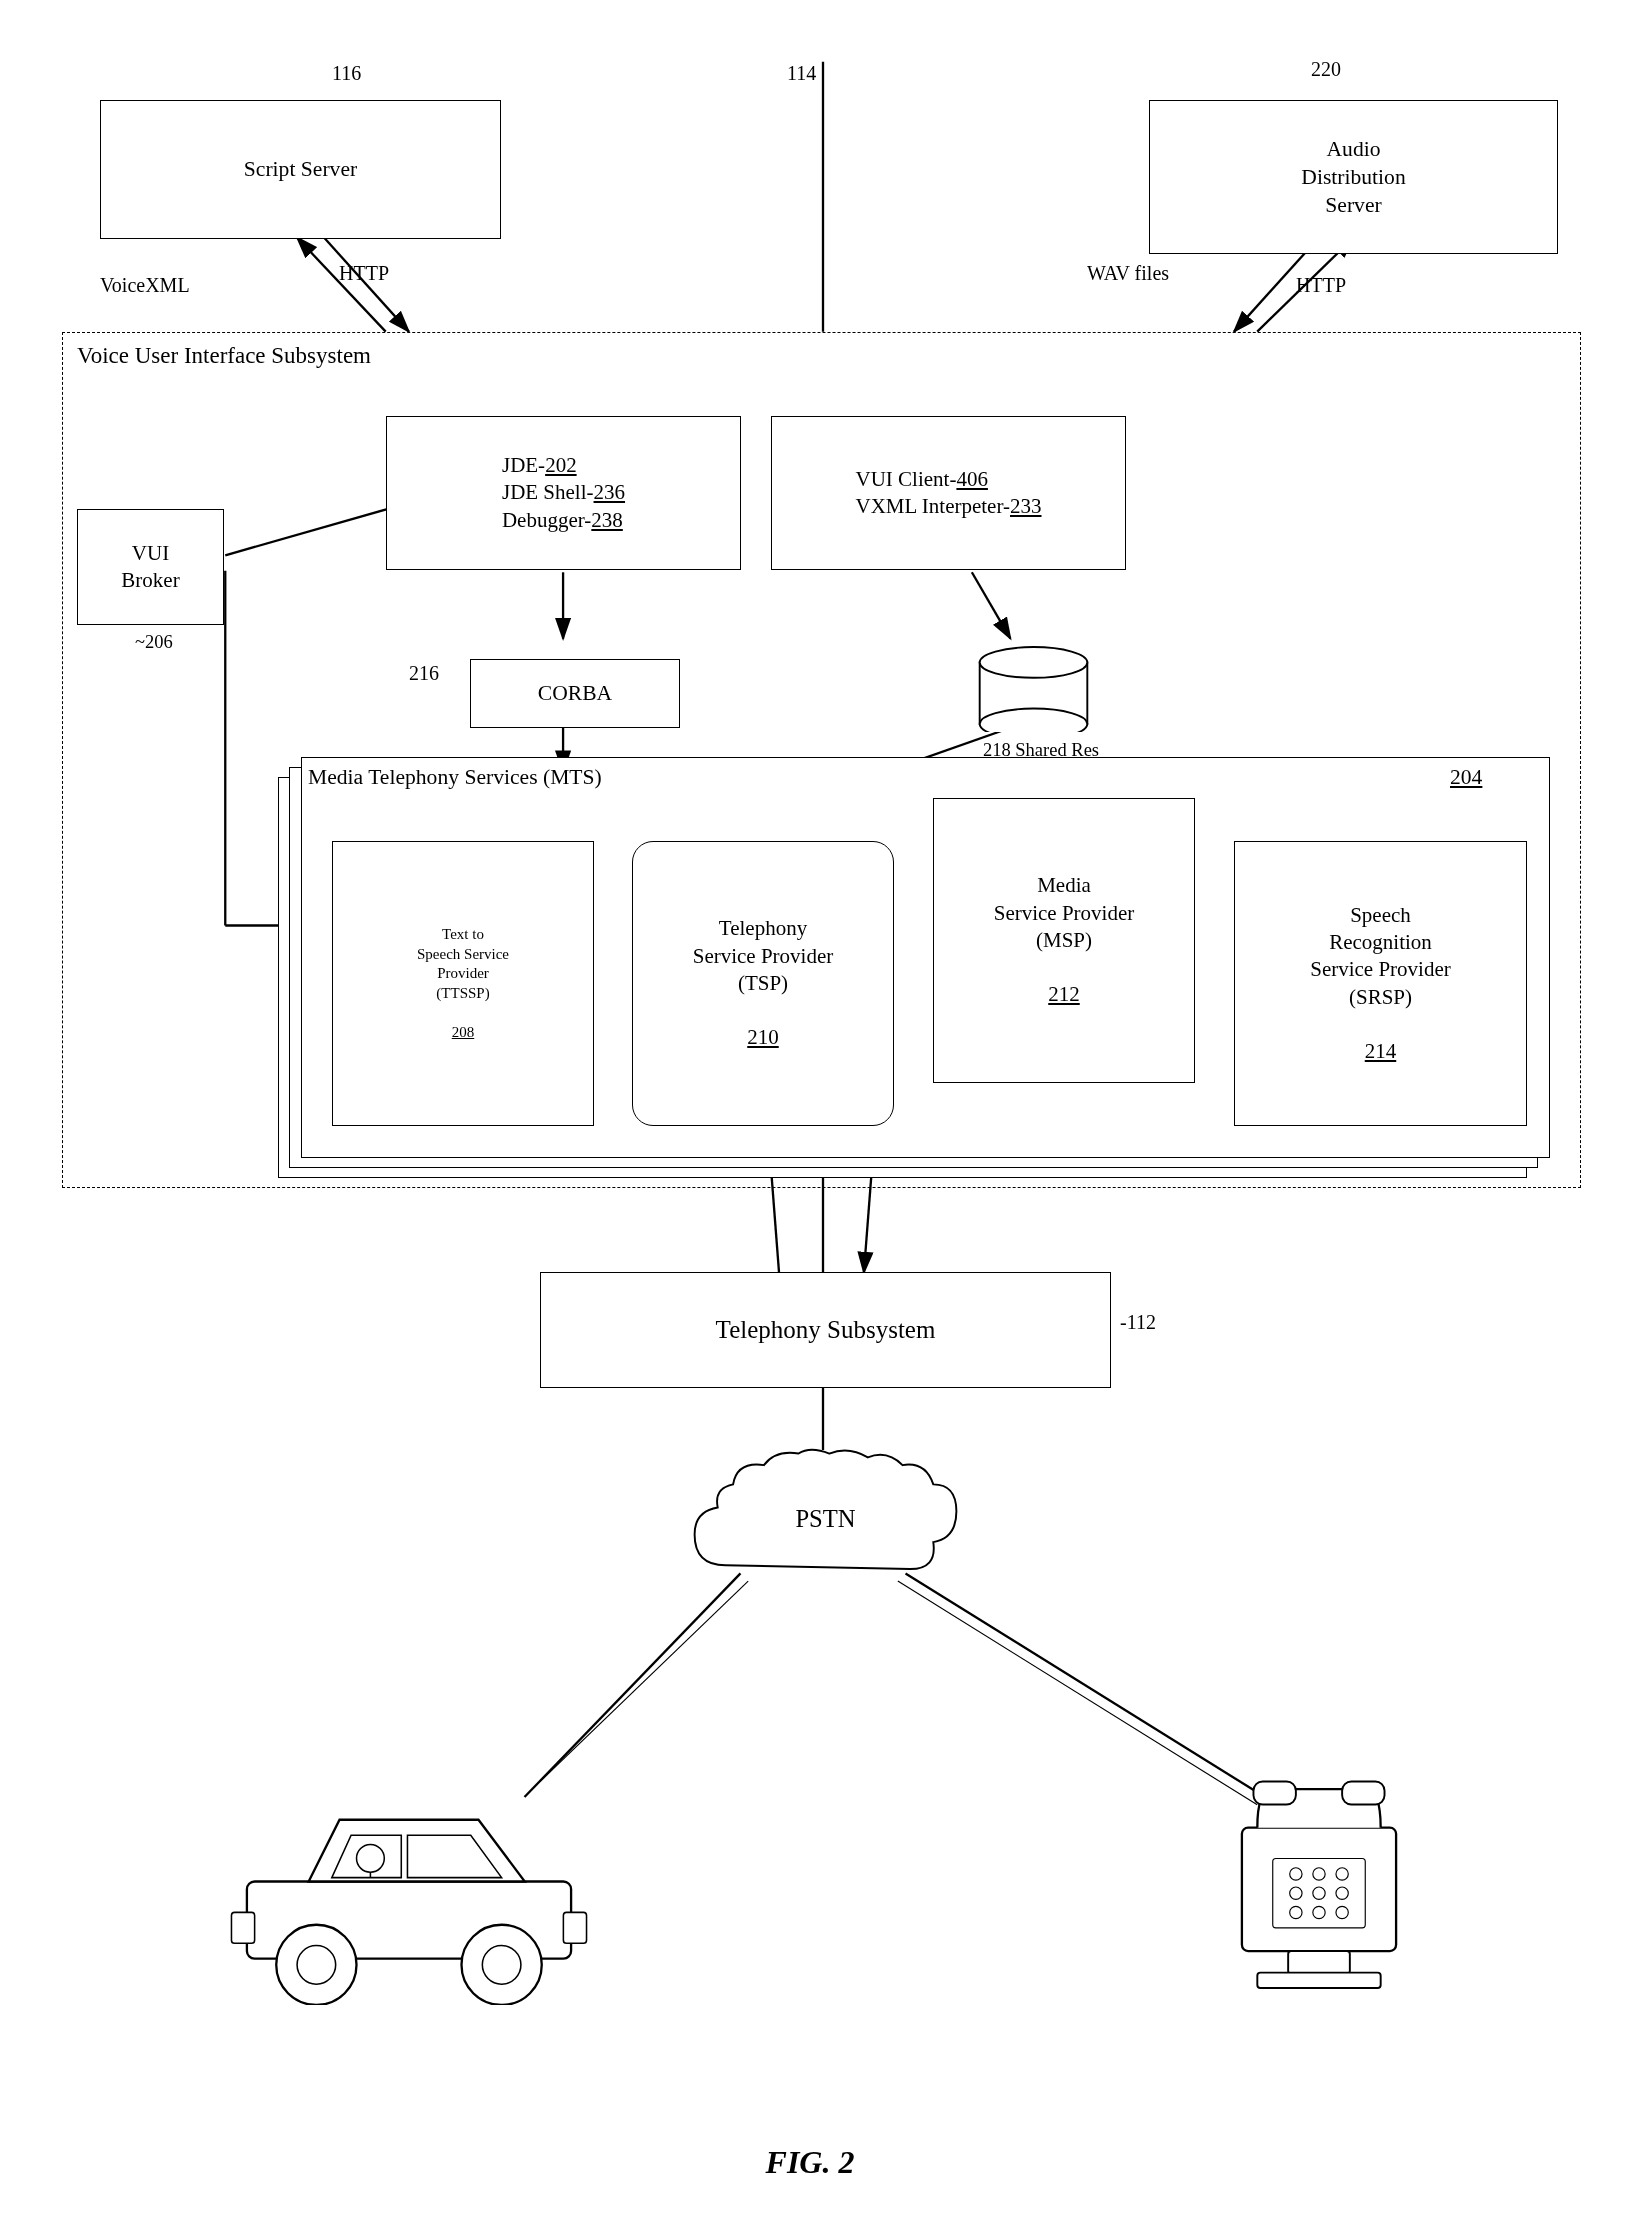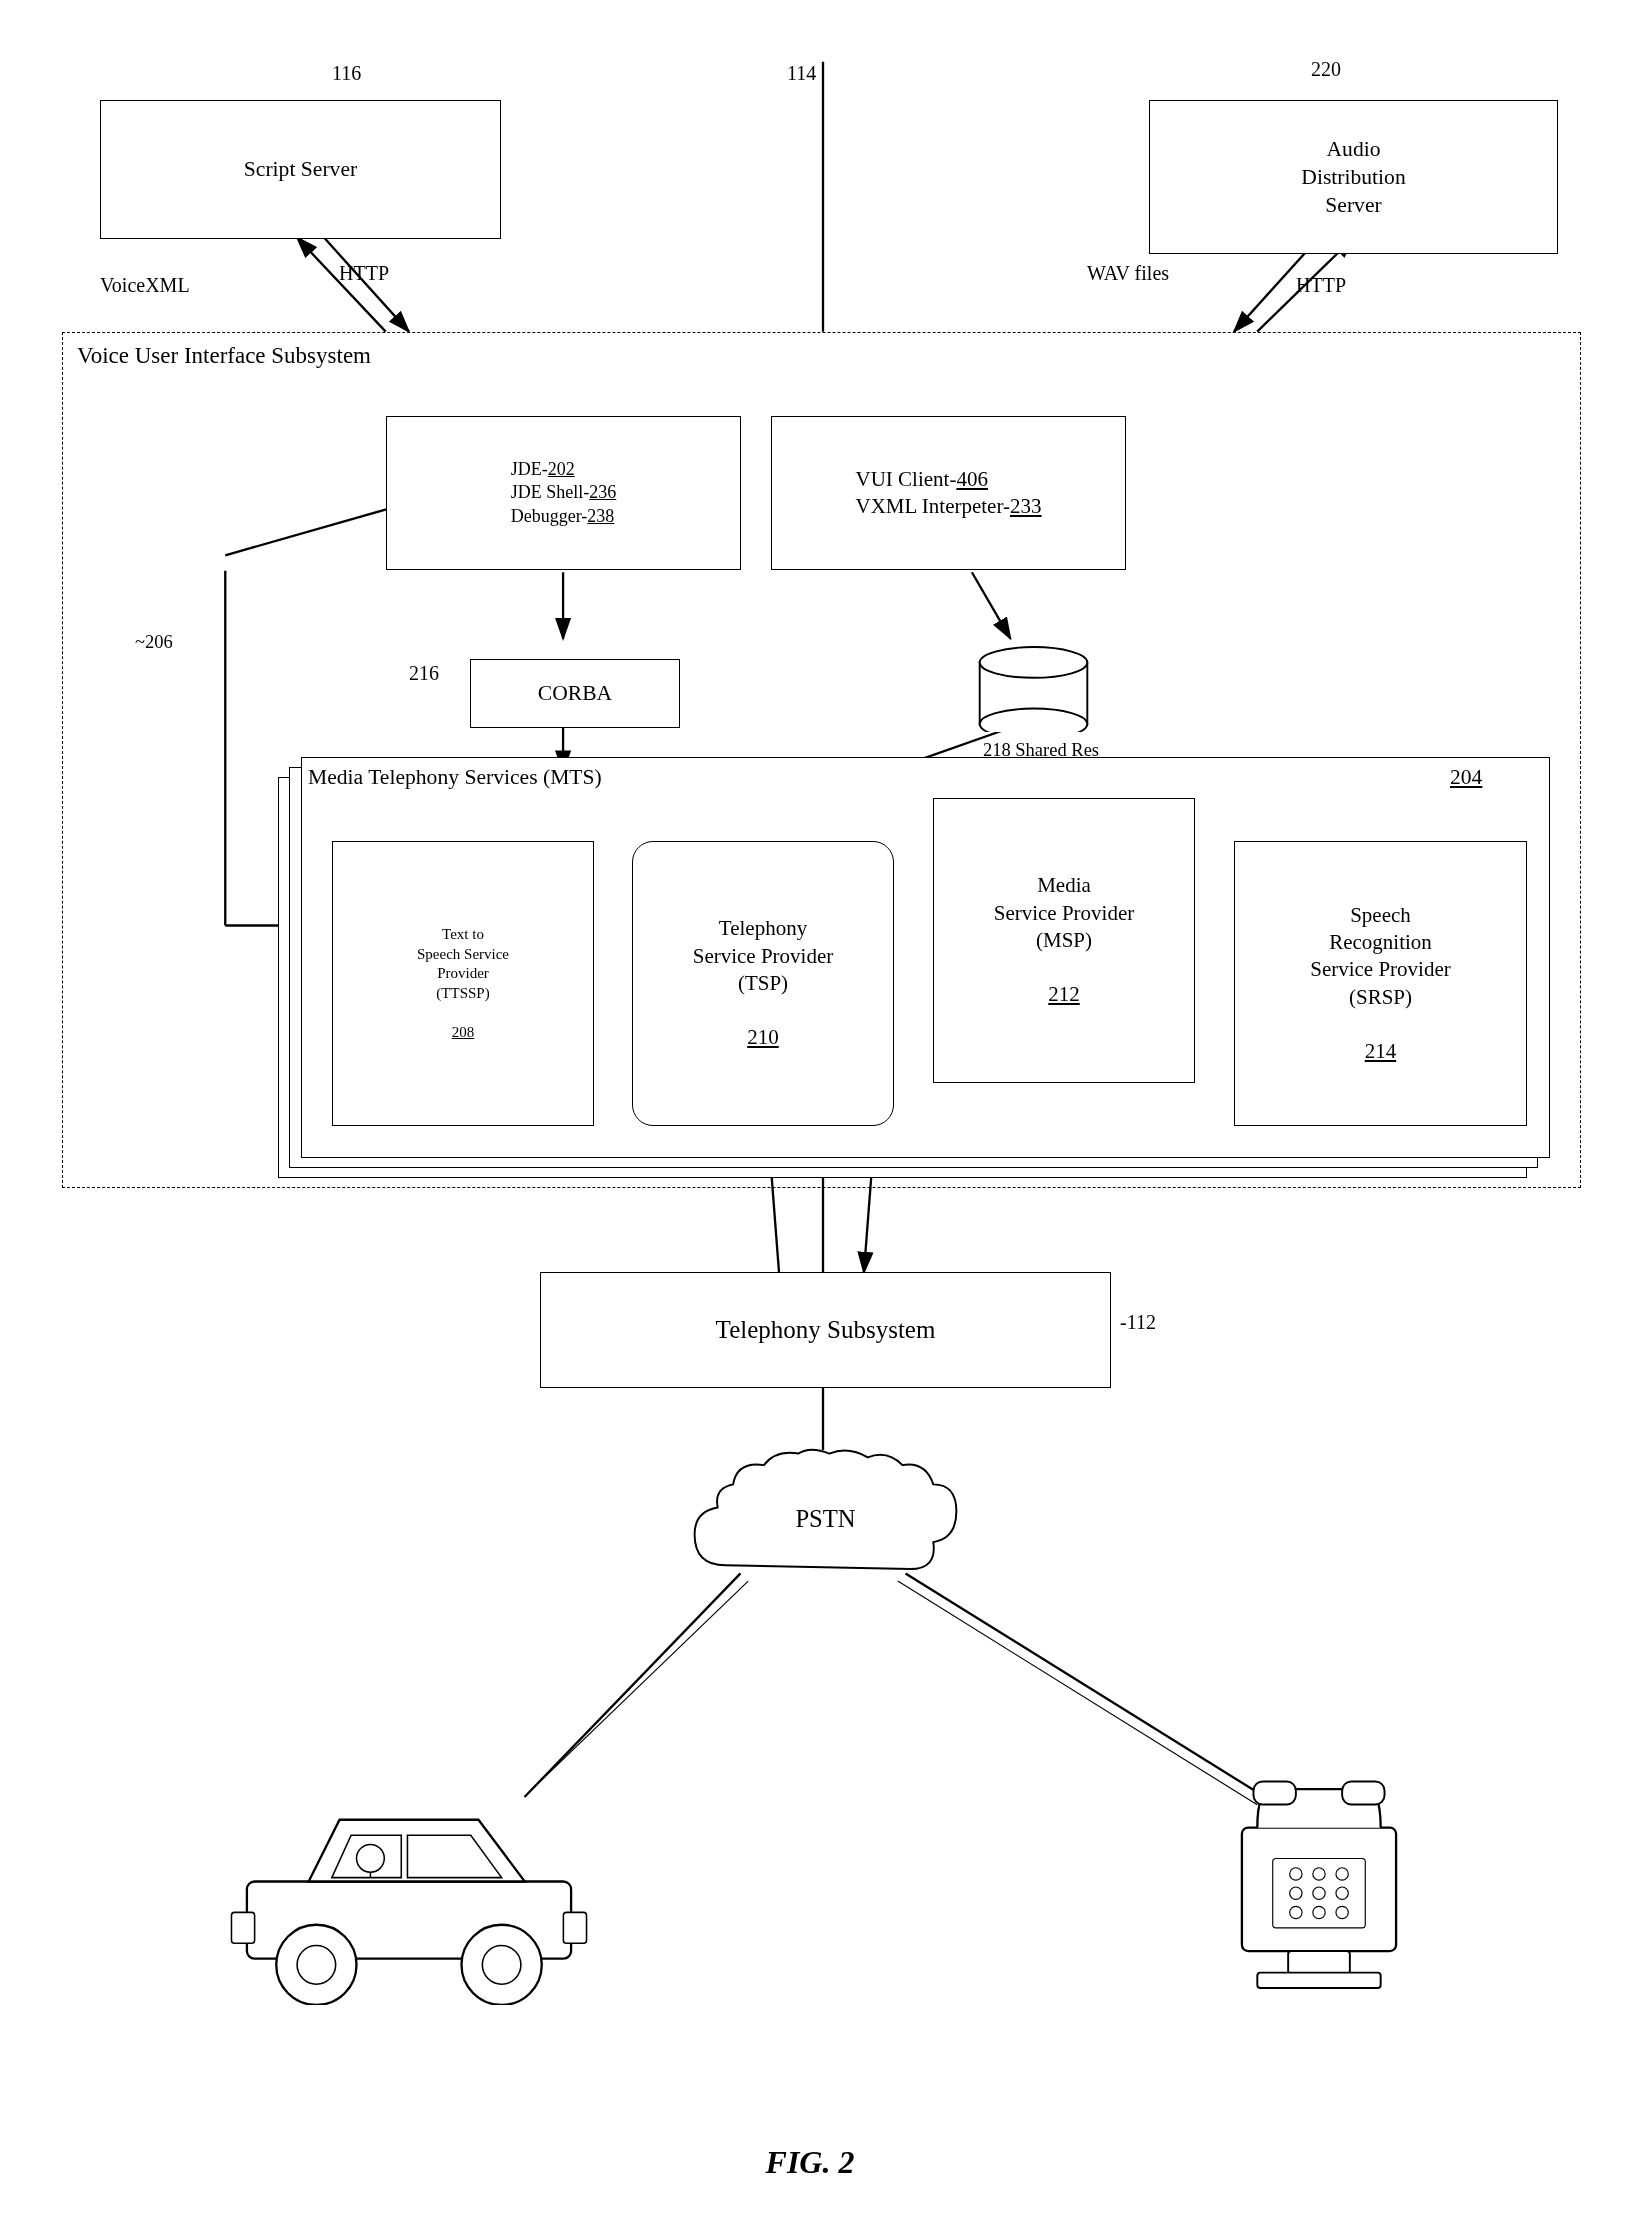--- a/index.html
+++ b/index.html
@@ -147,34 +147,37 @@
   <div class="label" style="left:787px; top:62px;">
     <span>114</span>
   </div>
 
   <div class="box-dashed" style="left:62px; top:332px; width:1519px; height:856px;"></div>
   <div class="label" style="left:77px; top:343px; font-size:23px;">
     <span>Voice User Interface Subsystem</span>
   </div>
 
   <div class="box" style="left:386px; top:416px; width:355px; height:154px;">
-    <div style="text-align:left; font-size:18px;">
+    <div style="text-align:left; font-size:21px;">
       JDE-<span class="underline">202</span><br>
       JDE Shell-<span class="underline">236</span><br>
       Debugger-<span class="underline">238</span>
     </div>
   </div>
 
   <div class="box" style="left:771px; top:416px; width:355px; height:154px;">
     <div style="text-align:left; font-size:21px;">
       VUI Client-<span class="underline">406</span><br>
       VXML Interpeter-<span class="underline">233</span>
     </div>
   </div>
 
+  <div class="box" style="left:77px; top:509px; width:147px; height:116px;">
+    <div style="font-size:21px;">VUI<br>Broker</div>
+  </div>
 
   <div class="label" style="left:135px; top:632px; font-size:18.5px;">~<span>206</span></div>
 
   <div class="box" style="left:470px; top:659px; width:210px; height:69px;">
     <span>CORBA</span>
   </div>
 
   <div class="label" style="left:409px; top:662px; font-size:20px;"><span>216</span></div>
 
   <div style="position:absolute; left:972px; top:639px; width:123px; height:93px;">

